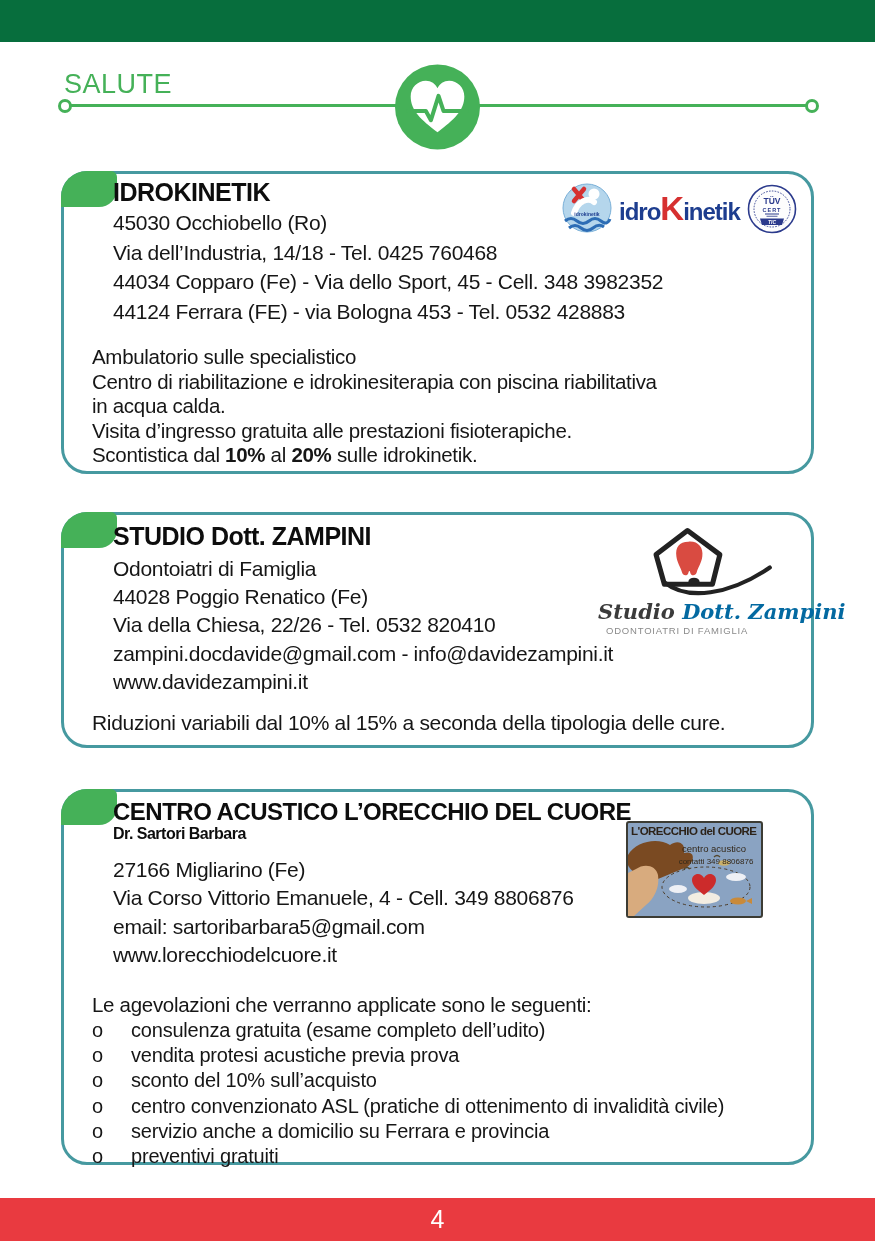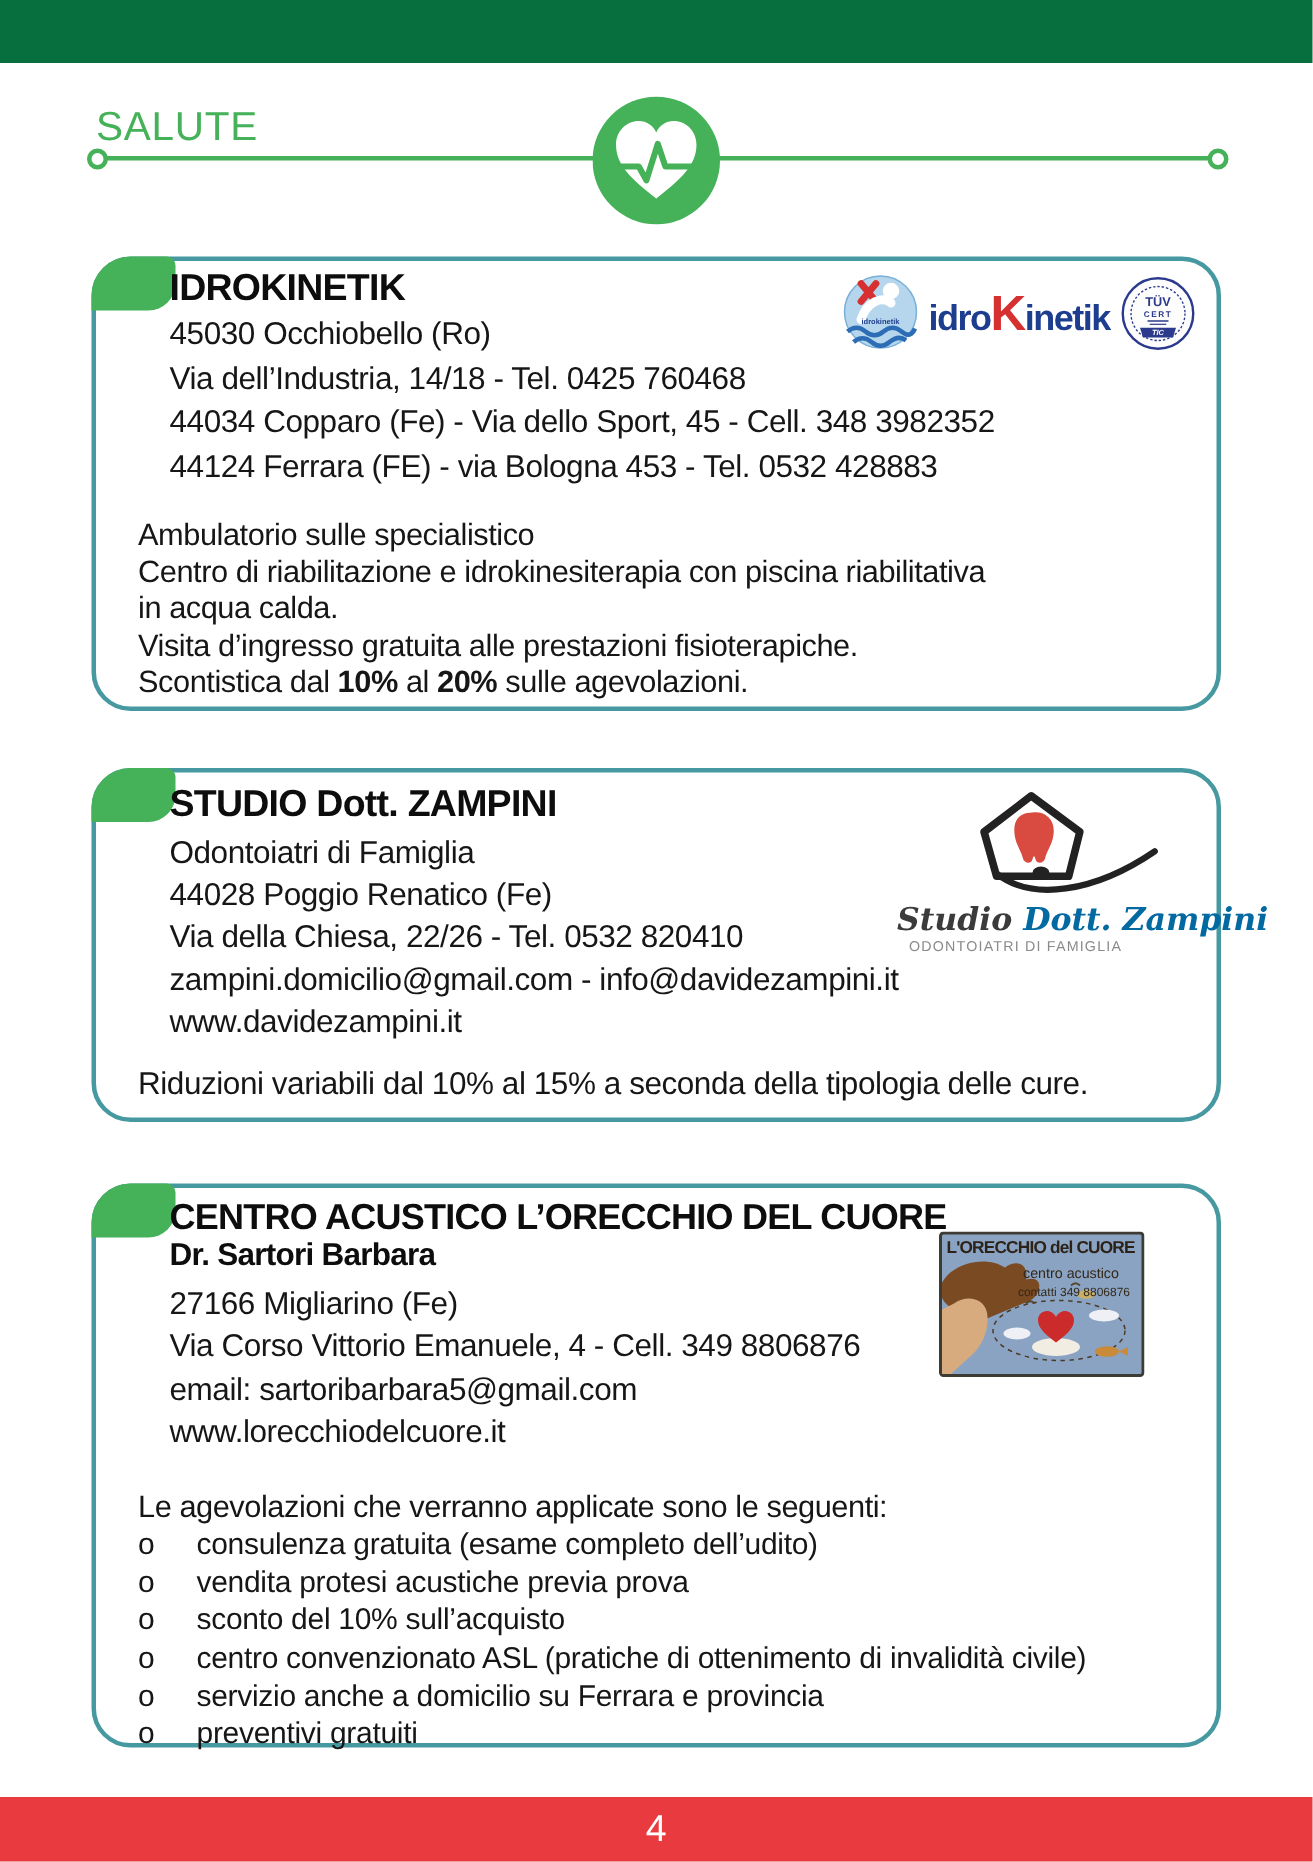--- a/index.html
+++ b/index.html
@@ -125,21 +125,21 @@
     <div>Via dell’Industria, 14/18 - Tel. 0425 760468</div>
     <div>44034 Copparo (Fe) - Via dello Sport, 45 - Cell. 348 3982352</div>
     <div>44124 Ferrara (FE) - via Bologna 453 - Tel. 0532 428883</div>
   </div>
 
   <div class="desc desc1">
     <div>Ambulatorio sulle specialistico</div>
     <div>Centro di riabilitazione e idrokinesiterapia con piscina riabilitativa</div>
     <div>in acqua calda.</div>
     <div>Visita d’ingresso gratuita alle prestazioni fisioterapiche.</div>
-    <div><span>Scontistica dal </span><b>10%</b><span> al </span><b>20%</b><span> sulle agevolazioni.</span></div>
+    <div><span>Scontistica dal </span><b>10%</b><span> al </span><b>20%</b><span> sulle idrokinetik.</span></div>
   </div>
 </div>
 
 <div class="card card2">
   <div class="tab"></div>
   <div class="card-title" style="top:7px">STUDIO Dott. ZAMPINI</div>
 
   <div class="logo2">
     <svg viewBox="0 0 150 80" width="150" height="74">
       <path d="M55 6 L90 32 L82 64 L30 64 L21 32 Z" fill="none" stroke="#222222" stroke-width="5.5" stroke-linejoin="round"></path>
@@ -148,31 +148,31 @@
       <path d="M30 62 C55 82 100 76 144 46" fill="none" stroke="#222222" stroke-width="4.5" stroke-linecap="round"></path>
     </svg>
     <div class="zamp-name"><span class="dark">Studio</span> <span class="red">Dott. Zampini</span></div>
     <div class="zamp-cap">ODONTOIATRI DI FAMIGLIA</div>
   </div>
 
   <div class="lines info2">
     <div>Odontoiatri di Famiglia</div>
     <div>44028 Poggio Renatico (Fe)</div>
     <div>Via della Chiesa, 22/26 - Tel. 0532 820410</div>
-    <div>zampini.domicilio@gmail.com - info@davidezampini.it</div>
+    <div>zampini.docdavide@gmail.com - info@davidezampini.it</div>
     <div>www.davidezampini.it</div>
   </div>
 
   <div class="desc note2">Riduzioni variabili dal 10% al 15% a seconda della tipologia delle cure.</div>
 </div>
 
 <div class="card card3">
   <div class="tab"></div>
   <div class="card-title" style="top:6px; font-size:24px">CENTRO ACUSTICO L’ORECCHIO DEL CUORE</div>
-  <div class="card-title" style="top:33px; font-size:21px">Dr. Sartori Barbara</div>
+  <div class="card-title" style="top:33px; font-size:16px">Dr. Sartori Barbara</div>
 
   <div class="logo3">
     <svg viewBox="0 0 137 97" width="137" height="97">
       <rect x="1" y="1" width="135" height="95" rx="2" fill="#8aa3c2" stroke="#3c3c34" stroke-width="2"></rect>
       <path d="M2 34 C10 20 32 16 44 24 C52 18 60 22 58 32 C72 28 68 46 56 48 L32 58 C16 58 4 50 2 44 Z" fill="#7a4a22"></path>
       <path d="M10 48 C18 42 30 44 32 54 C34 66 28 78 20 84 L8 95 L2 95 L2 52 Z" fill="#d8ab7e"></path>
       <ellipse cx="80" cy="66" rx="44" ry="20" fill="none" stroke="#4a3a26" stroke-width="1" stroke-dasharray="3,3"></ellipse>
       <ellipse cx="110" cy="56" rx="10" ry="4" fill="#eef0f5"></ellipse>
       <ellipse cx="52" cy="68" rx="9" ry="4" fill="#eef0f5"></ellipse>
       <ellipse cx="78" cy="77" rx="16" ry="6" fill="#f2ede2"></ellipse>

